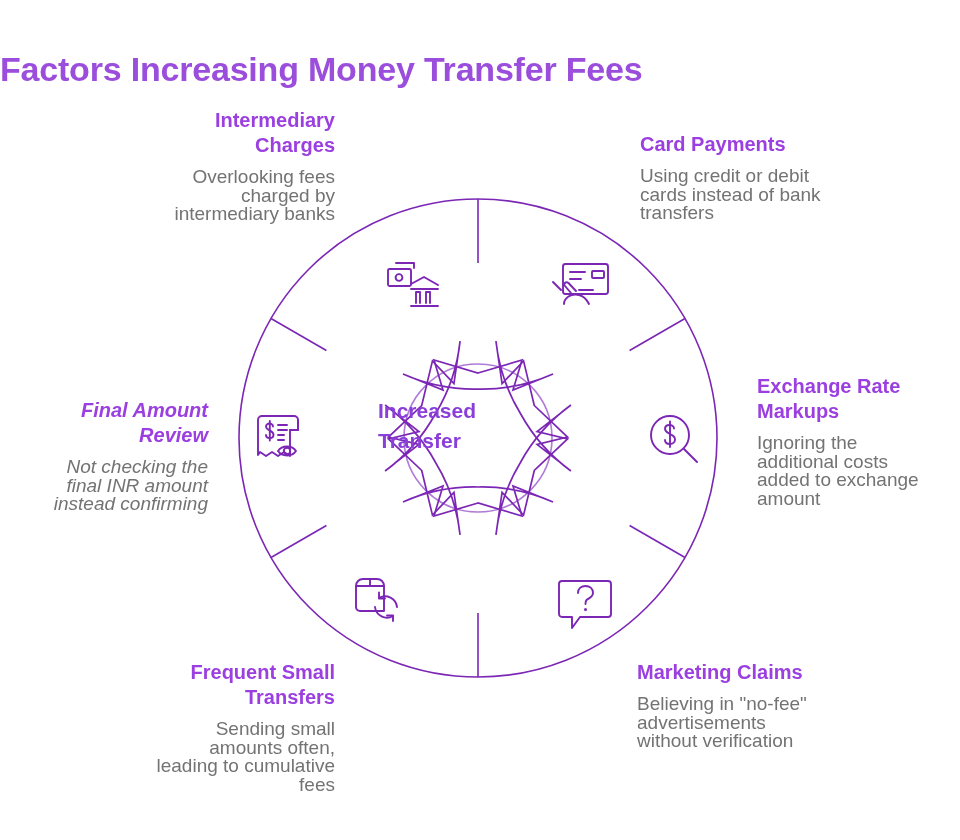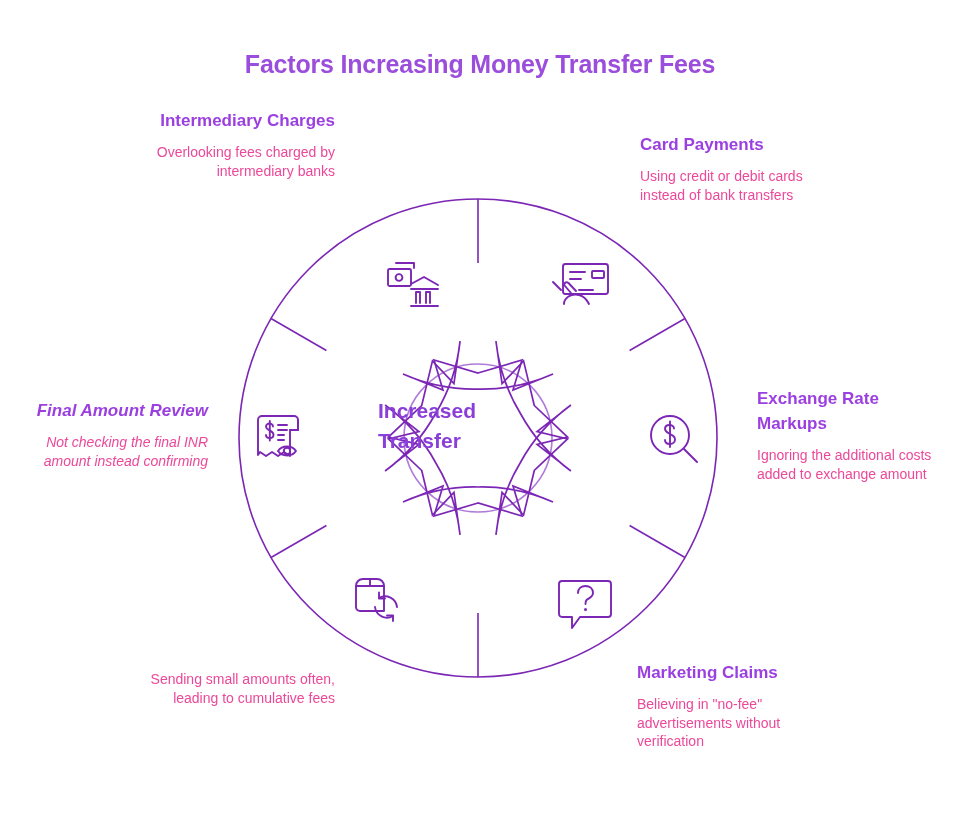--- a/index.html
+++ b/index.html
@@ -13,60 +13,59 @@
     font-family: "Liberation Sans", sans-serif;
     overflow: hidden;
     position: relative;
   }
 
   #page-title {
     position: absolute;
     top: 50px;
     left: 0;
     width: 960px;
-    text-align: center;
-    font-size: 25px;
+    font-size: 34px;
     font-weight: bold;
     color: #9b4ddb;
     letter-spacing: -0.2px;
   }
 
   .wheel {
     position: absolute;
     left: 238px;
     top: 198px;
     width: 480px;
     height: 480px;
   }
 
   .label-block {
     position: absolute;
   }
   .label-title {
-    font-size: 17px;
+    font-size: 20px;
     font-weight: bold;
     color: #9b3fe0;
     line-height: 25px;
     margin: 0;
   }
   .label-desc {
-    font-size: 14px;
-    color: #ec4899;
+    font-size: 19px;
+    color: #737373;
     line-height: 18.5px;
     margin: 10px 0 0 0;
     font-weight: normal;
   }
   .align-right { text-align: right; }
   .align-left  { text-align: left; }
 
   
   #label-intermediary { left: 140px; top: 108px;  width: 195px; }
   #label-card         { left: 640px; top: 132px;  width: 200px; }
   #label-final        { left: 35px;  top: 398px;  width: 173px; font-style: italic; }
-  #label-exchange     { left: 757px; top: 386px;  width: 185px; }
+  #label-exchange     { left: 757px; top: 374px;  width: 185px; }
   #label-frequent     { left: 150px; top: 660px;  width: 185px; }
   #label-marketing    { left: 613px; top: 660px;  width: 180px; margin-left: 24px; }
 
   .center-text {
     position: absolute;
     left: 378px;
     top: 396px;
     width: 200px;
     text-align: left;
     font-size: 21px;
@@ -208,19 +207,20 @@
   <p class="label-title">Exchange Rate Markups</p>
   <p class="label-desc">Ignoring the additional costs added to exchange amount</p>
 </div>
 
 <div class="label-block align-left" id="label-marketing">
   <p class="label-title">Marketing Claims</p>
   <p class="label-desc">Believing in "no-fee" advertisements without verification</p>
 </div>
 
 <div class="label-block align-right" id="label-frequent">
+  <p class="label-title">Frequent Small Transfers</p>
   <p class="label-desc">Sending small amounts often, leading to cumulative fees</p>
 </div>
 
 <div class="label-block align-right" id="label-final">
   <p class="label-title">Final Amount Review</p>
   <p class="label-desc">Not checking the final INR amount instead confirming</p>
 </div>
 
 </body></html>

